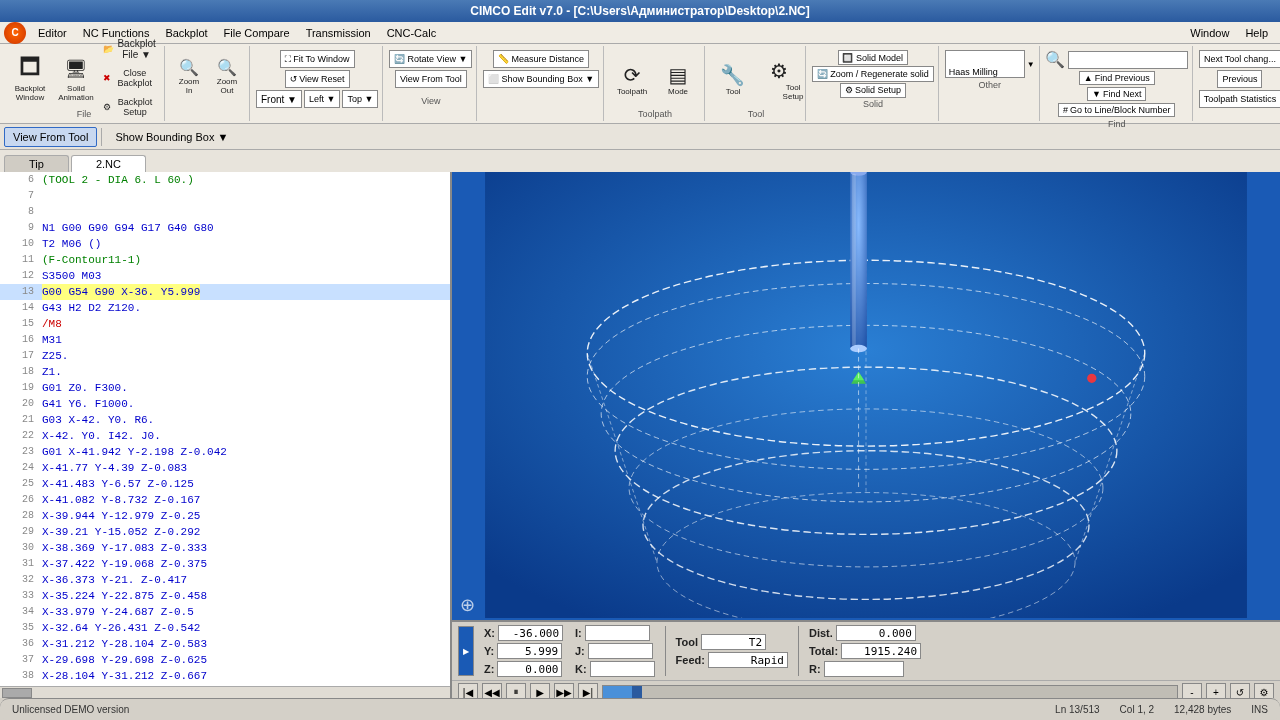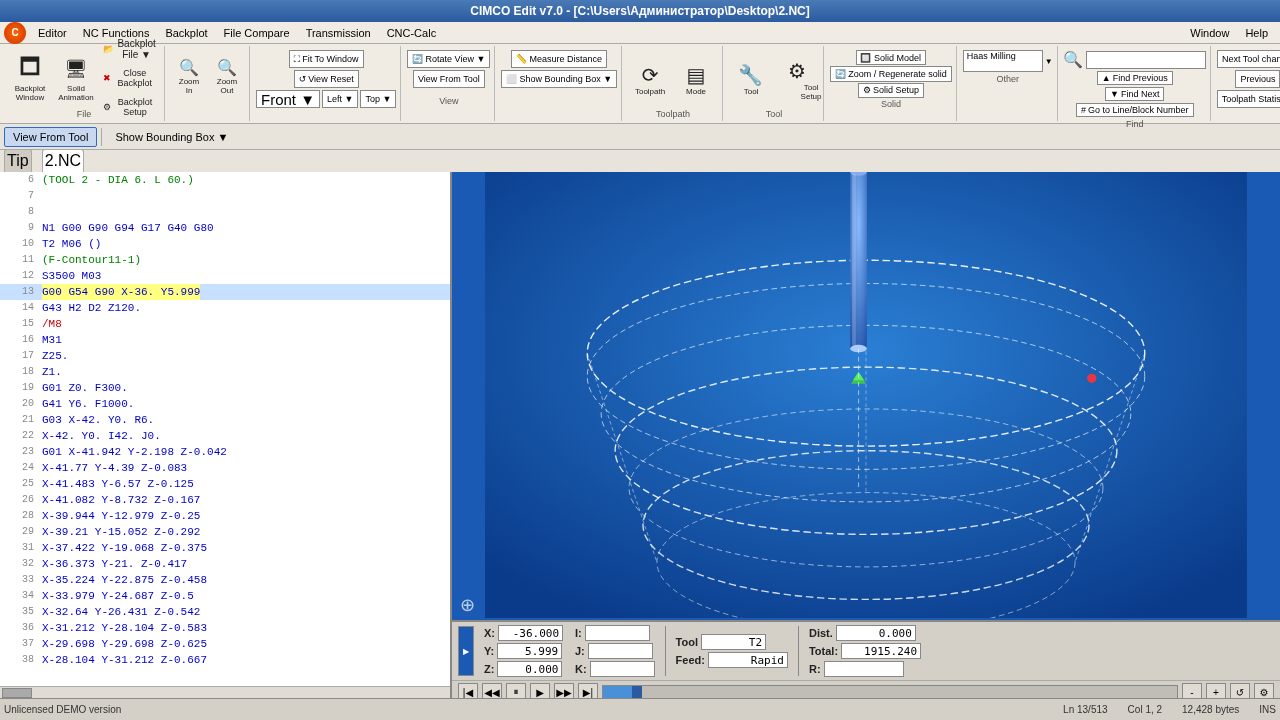--- a/index.html
+++ b/index.html
@@ -124,27 +124,27 @@
     
     
     #tabs-bar {
       background: #e8e4dc;
       display: flex;
       align-items: flex-end;
       height: 22px;
       padding: 0 4px;
     }
     .tab {
-      padding: 2px 2px;
-      font-size: 16px;
+      padding: 2px 24px;
+      font-size: 11px;
       cursor: pointer;
       border: 1px solid #aaa;
       border-bottom: none;
       background: #d0ccc4;
-      margin-right: 10px;
+      margin-right: 2px;
       border-radius: 3px 3px 0 0;
     }
     .tab.active { background: white; }
     
     
     #main-content {
       display: flex;
       height: calc(720px - 22px - 22px - 80px - 26px - 22px - 22px);
     }
     
@@ -297,23 +297,24 @@
       cursor: pointer;
     }
     
     
     #statusbar {
       background: #d4d0c8;
       border-top: 1px solid #888;
       display: flex;
       align-items: center;
       height: 22px;
-      padding: 0 4px;
+      padding: 0 12px;
       font-size: 10px;
       color: #333;
+      border-radius: 9px;
     }
     .status-right { margin-left: auto; display: flex; gap: 20px; }
     
     
     #code-scroll::-webkit-scrollbar { width: 12px; }
     #code-scroll::-webkit-scrollbar-track { background: #e0dcd4; }
     #code-scroll::-webkit-scrollbar-thumb { background: #aaa; border: 1px solid #888; }
     .find-input {
       width: 120px;
       height: 18px;
@@ -429,21 +430,21 @@
   <div class="toolbar-group" style="flex-direction:column; padding-bottom:12px; gap:2px; padding-top:4px;">
     <div class="dropdown-btn" style="font-size:9px;">
       <span>⛶</span>
       <span>Fit To Window</span>
     </div>
     <div class="dropdown-btn" style="font-size:9px;">
       <span>↺</span>
       <span>View Reset</span>
     </div>
     <div style="display:flex; gap:2px;">
-      <div class="dropdown-btn" style="font-size:15px;">Front ▼</div>
+      <div class="dropdown-btn" style="font-size:10px;">Front ▼</div>
       <div class="dropdown-btn" style="font-size:9px;">Left ▼</div>
       <div class="dropdown-btn" style="font-size:9px;">Top ▼</div>
     </div>
   </div>
 
   <div class="toolbar-group" style="flex-direction:column; padding-bottom:12px; gap:2px; padding-top:4px;">
     <div class="dropdown-btn" style="font-size:9px;">
       <span>🔄</span>
       <span>Rotate View ▼</span>
     </div>
@@ -499,21 +500,21 @@
     </div>
     <div class="dropdown-btn" style="font-size:9px;">
       <span>⚙</span>
       <span>Solid Setup</span>
     </div>
     <div style="font-size:9px; color:#555; text-align:center;">Solid</div>
   </div>
 
   <div class="toolbar-group" style="flex-direction:column; padding-bottom:12px; gap:2px; padding-top:4px; width:120px;">
     <div style="display:flex; align-items:center; gap:2px;">
-      <div style="width:80px; height:22px; background:white; border:1px solid #888; font-size:9px; display:flex; align-items:flex-start; padding:0 3px;">
+      <div style="width:80px; height:28px; background:white; border:1px solid #888; font-size:9px; display:flex; align-items:flex-end; padding:0 3px;">
         <span style="font-size:9px;">Haas Milling</span>
       </div>
       <span style="font-size:8px; cursor:pointer;">▼</span>
     </div>
     <div style="font-size:9px; color:#555; text-align:center;">Other</div>
   </div>
 
   <div class="toolbar-group" style="flex-direction:column; padding-bottom:12px; gap:2px; padding-top:4px;">
     <div style="display:flex; gap:2px; align-items:center;">
       <span style="font-size:16px;">🔍</span>
@@ -642,20 +643,24 @@
           <span class="line-num">26</span>
           <span class="code-text blue">X-41.082 Y-8.732 Z-0.167</span>
         </div>
         <div class="code-line">
           <span class="line-num">28</span>
           <span class="code-text blue">X-39.944 Y-12.979 Z-0.25</span>
         </div>
         <div class="code-line">
           <span class="line-num">29</span>
           <span class="code-text blue">X-39.21 Y-15.052 Z-0.292</span>
+        </div>
+        <div class="code-line">
+          <span class="line-num">30</span>
+          <span class="code-text blue">X-38.369 Y-17.083 Z-0.333</span>
         </div>
         <div class="code-line">
           <span class="line-num">31</span>
           <span class="code-text blue">X-37.422 Y-19.068 Z-0.375</span>
         </div>
         <div class="code-line">
           <span class="line-num">32</span>
           <span class="code-text blue">X-36.373 Y-21. Z-0.417</span>
         </div>
         <div class="code-line">

